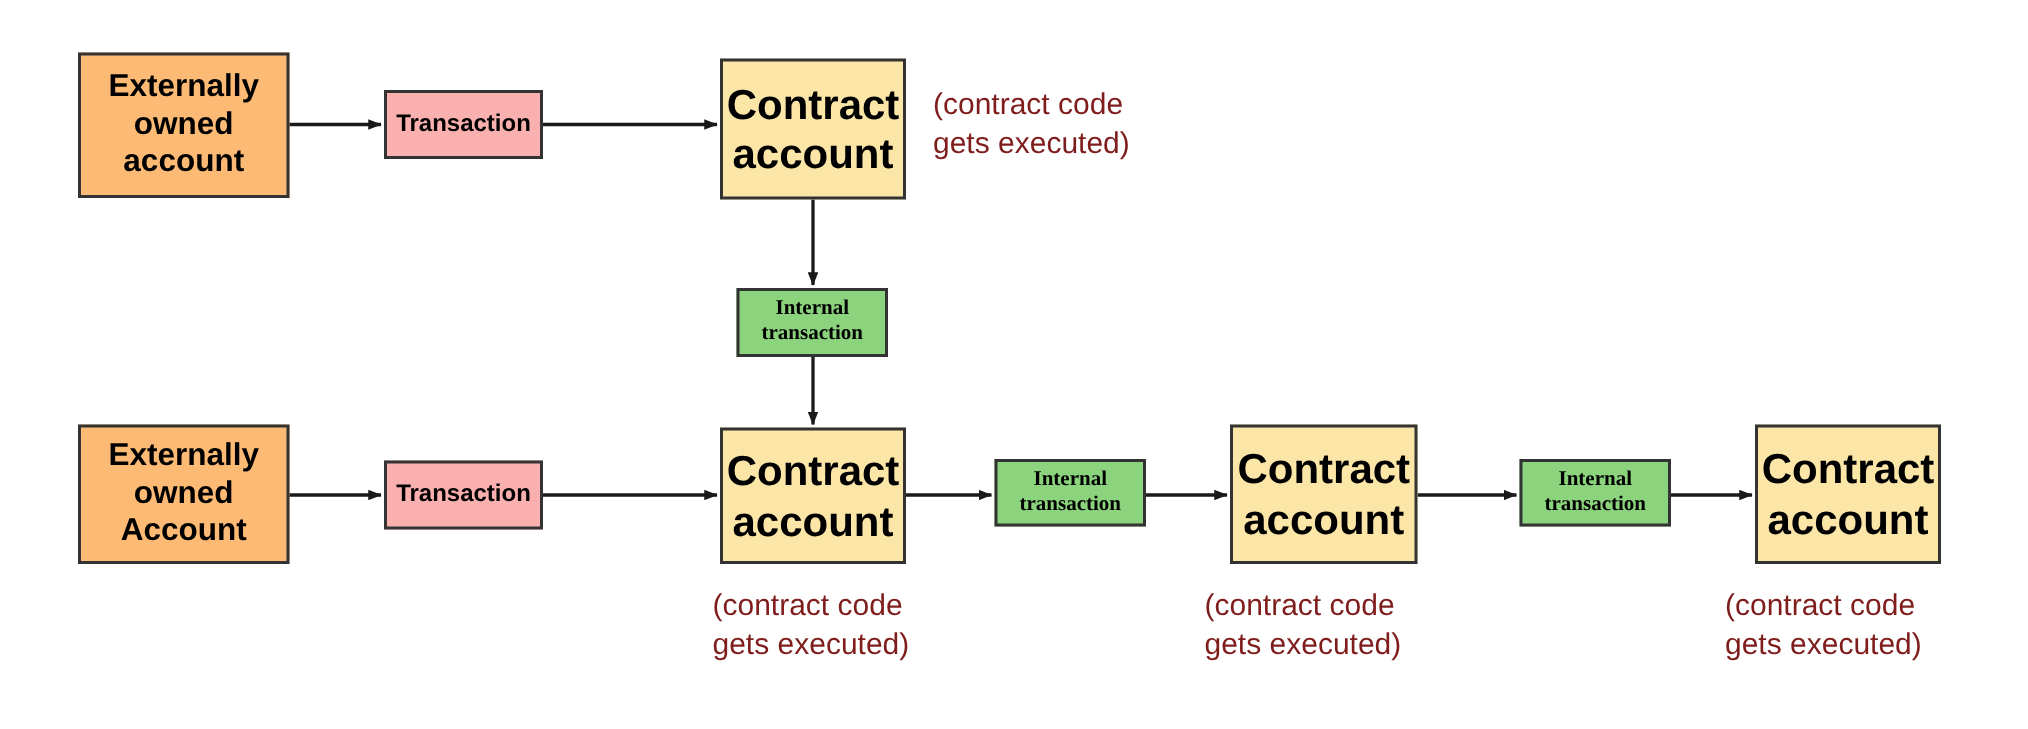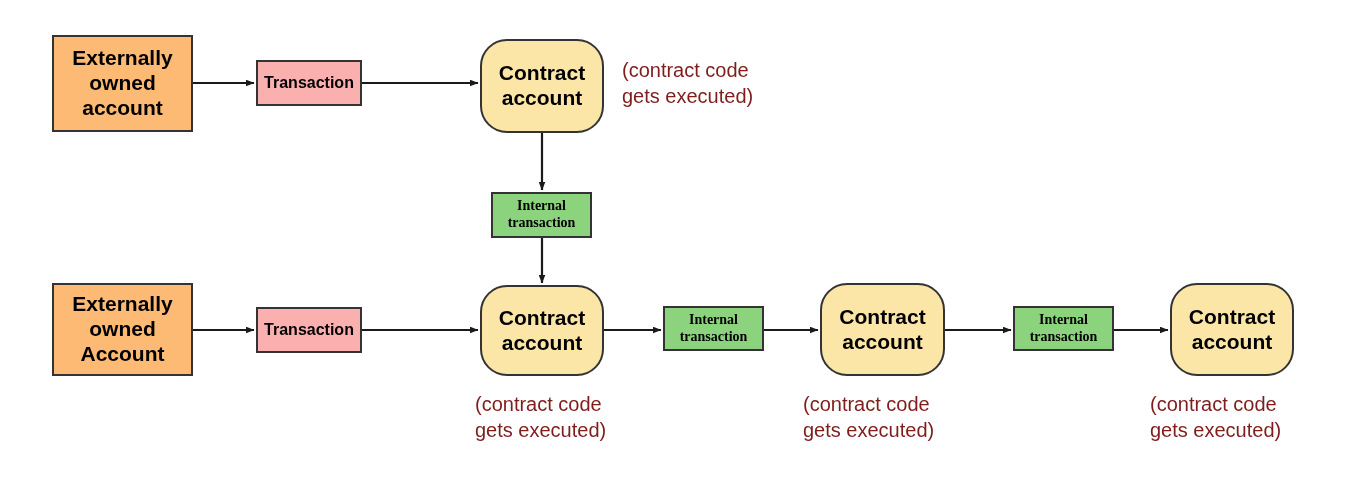--- a/index.html
+++ b/index.html
@@ -33,22 +33,21 @@
     white-space: pre-line;
     z-index: 3;
   }
   .node-eoa {
     background: #fdba74;
     font-size: 21px;
     margin-left: 26px;
   }
   .node-contract {
     background: #fbe6a8;
-    font-size: 21px;
-    border-radius: 27px;
+    font-size: 28px;
   }
   .node-transaction {
     background: #f9b0ae;
     font-size: 16px;
   }
   .node-internal {
     background: #8cd37e;
     font-size: 14px;
     line-height: 1.2;
     font-family: Liberation Serif, serif;

